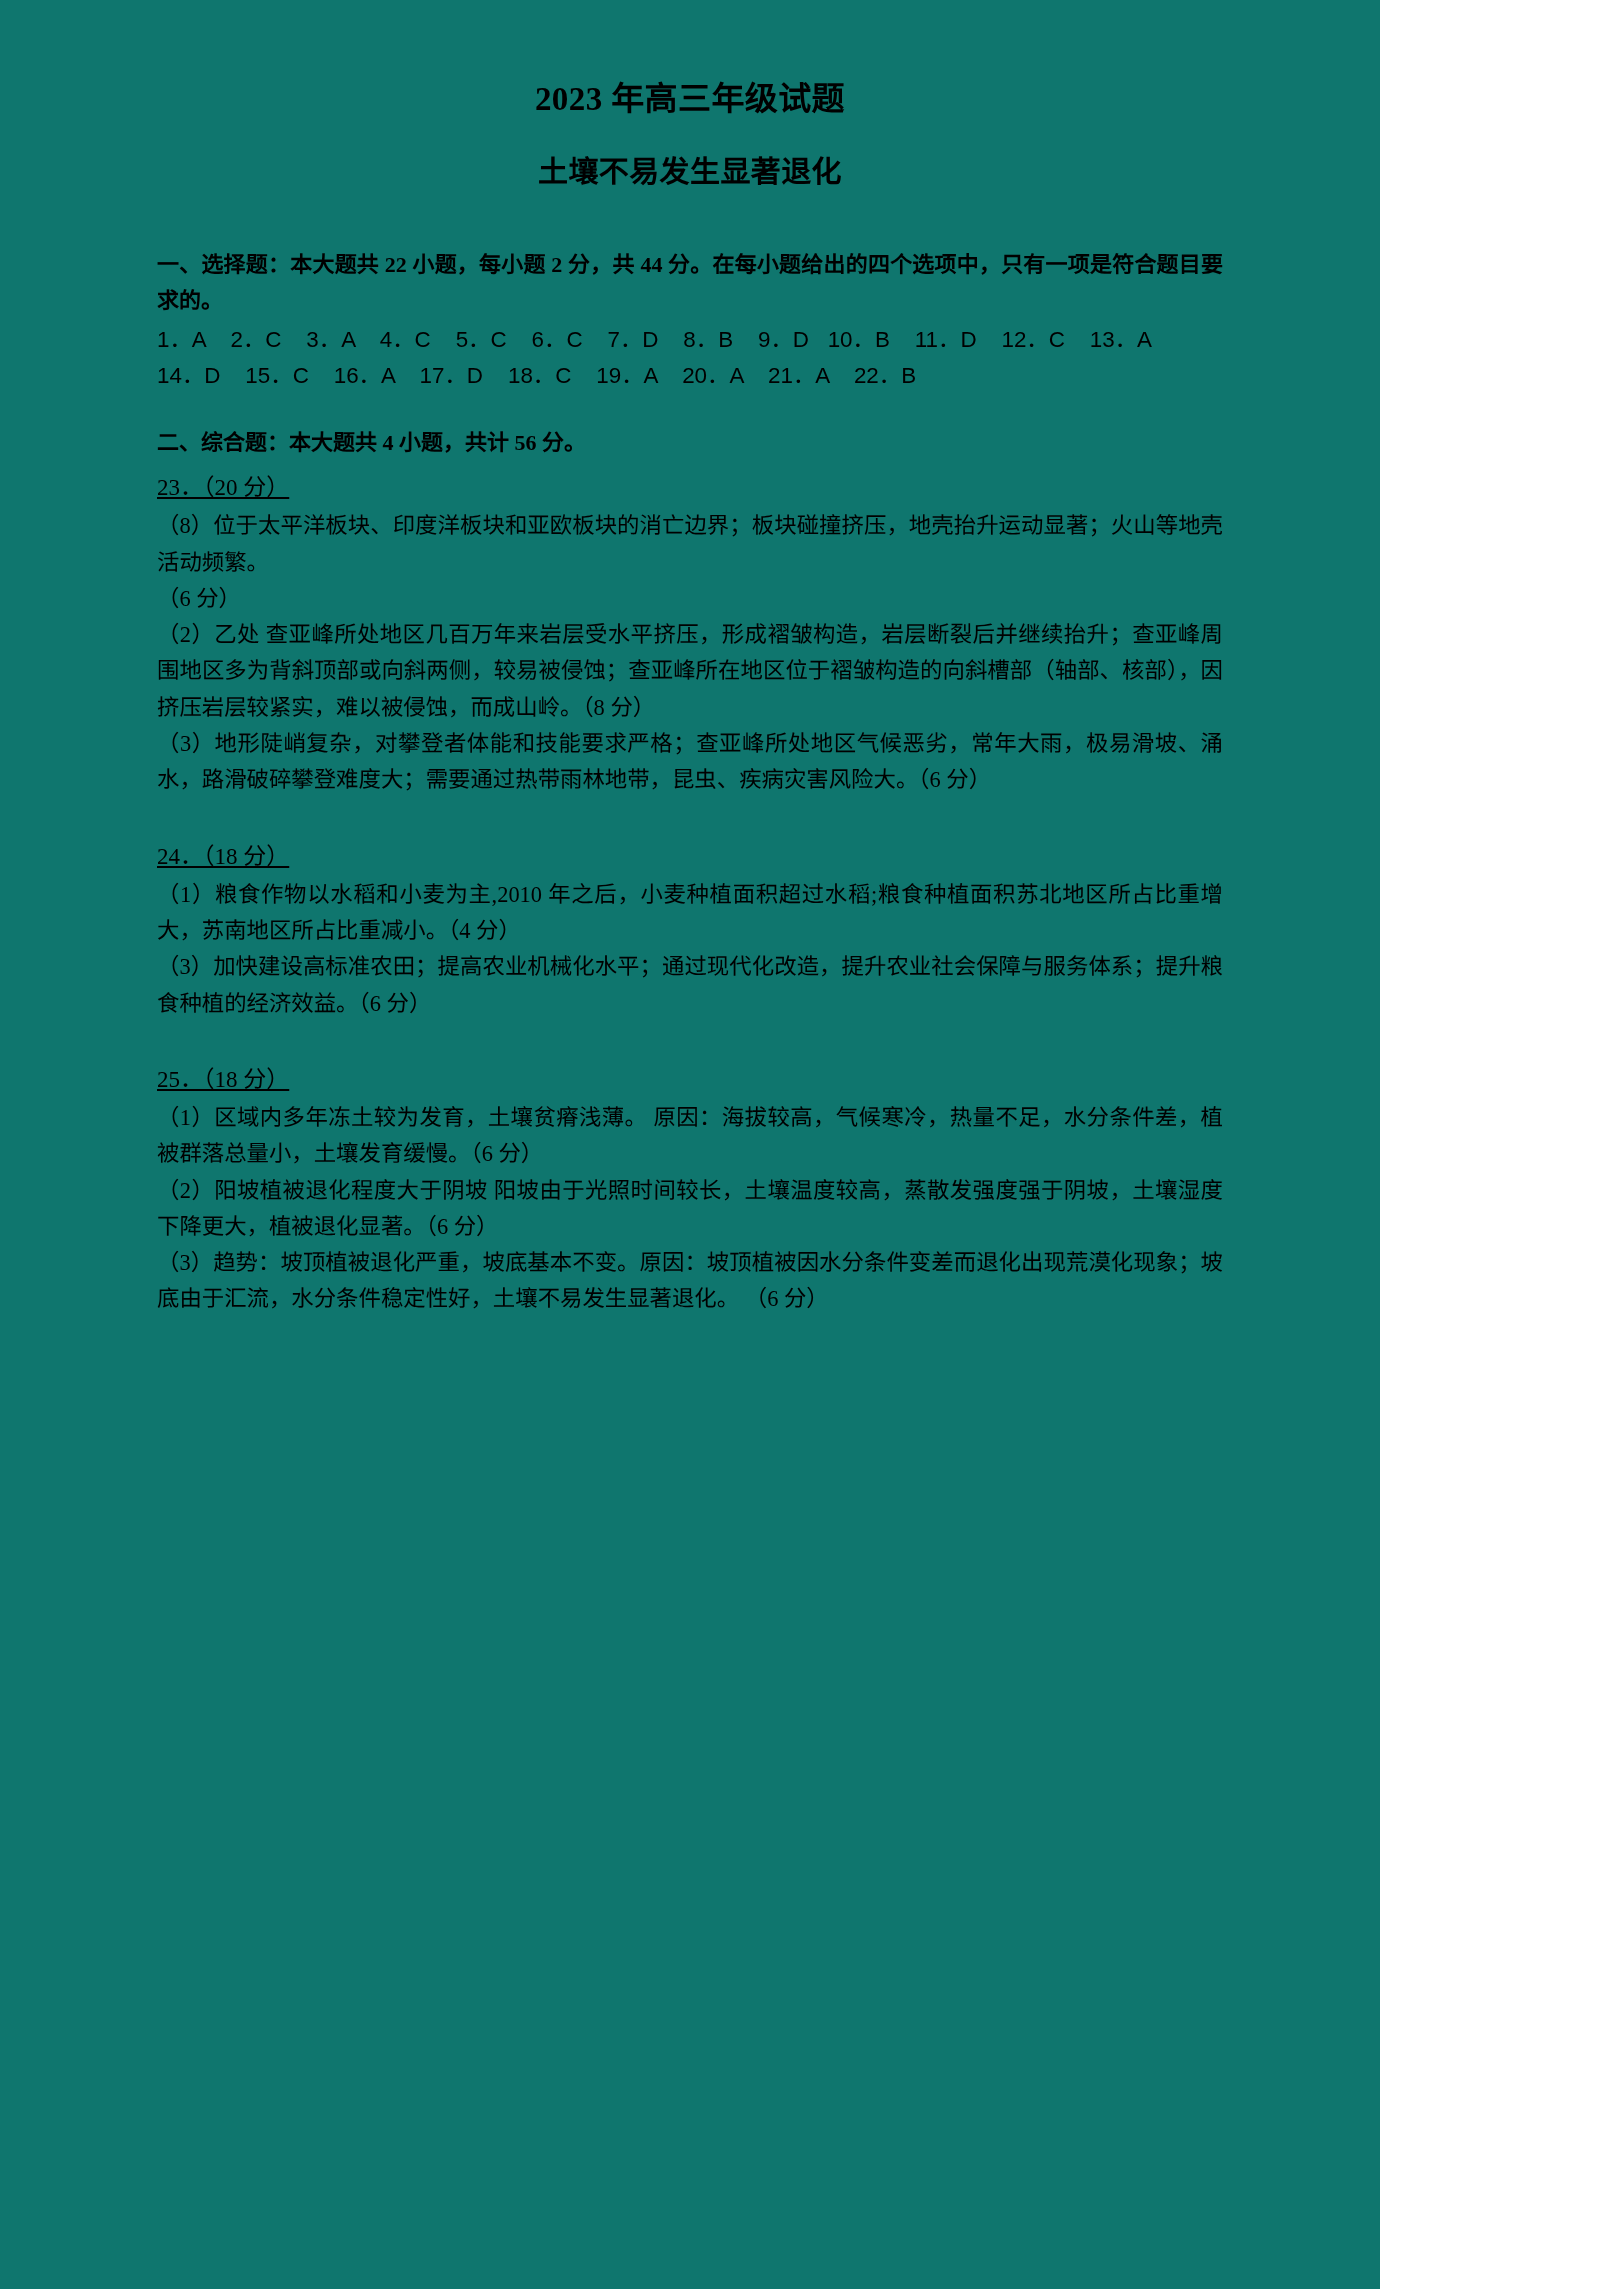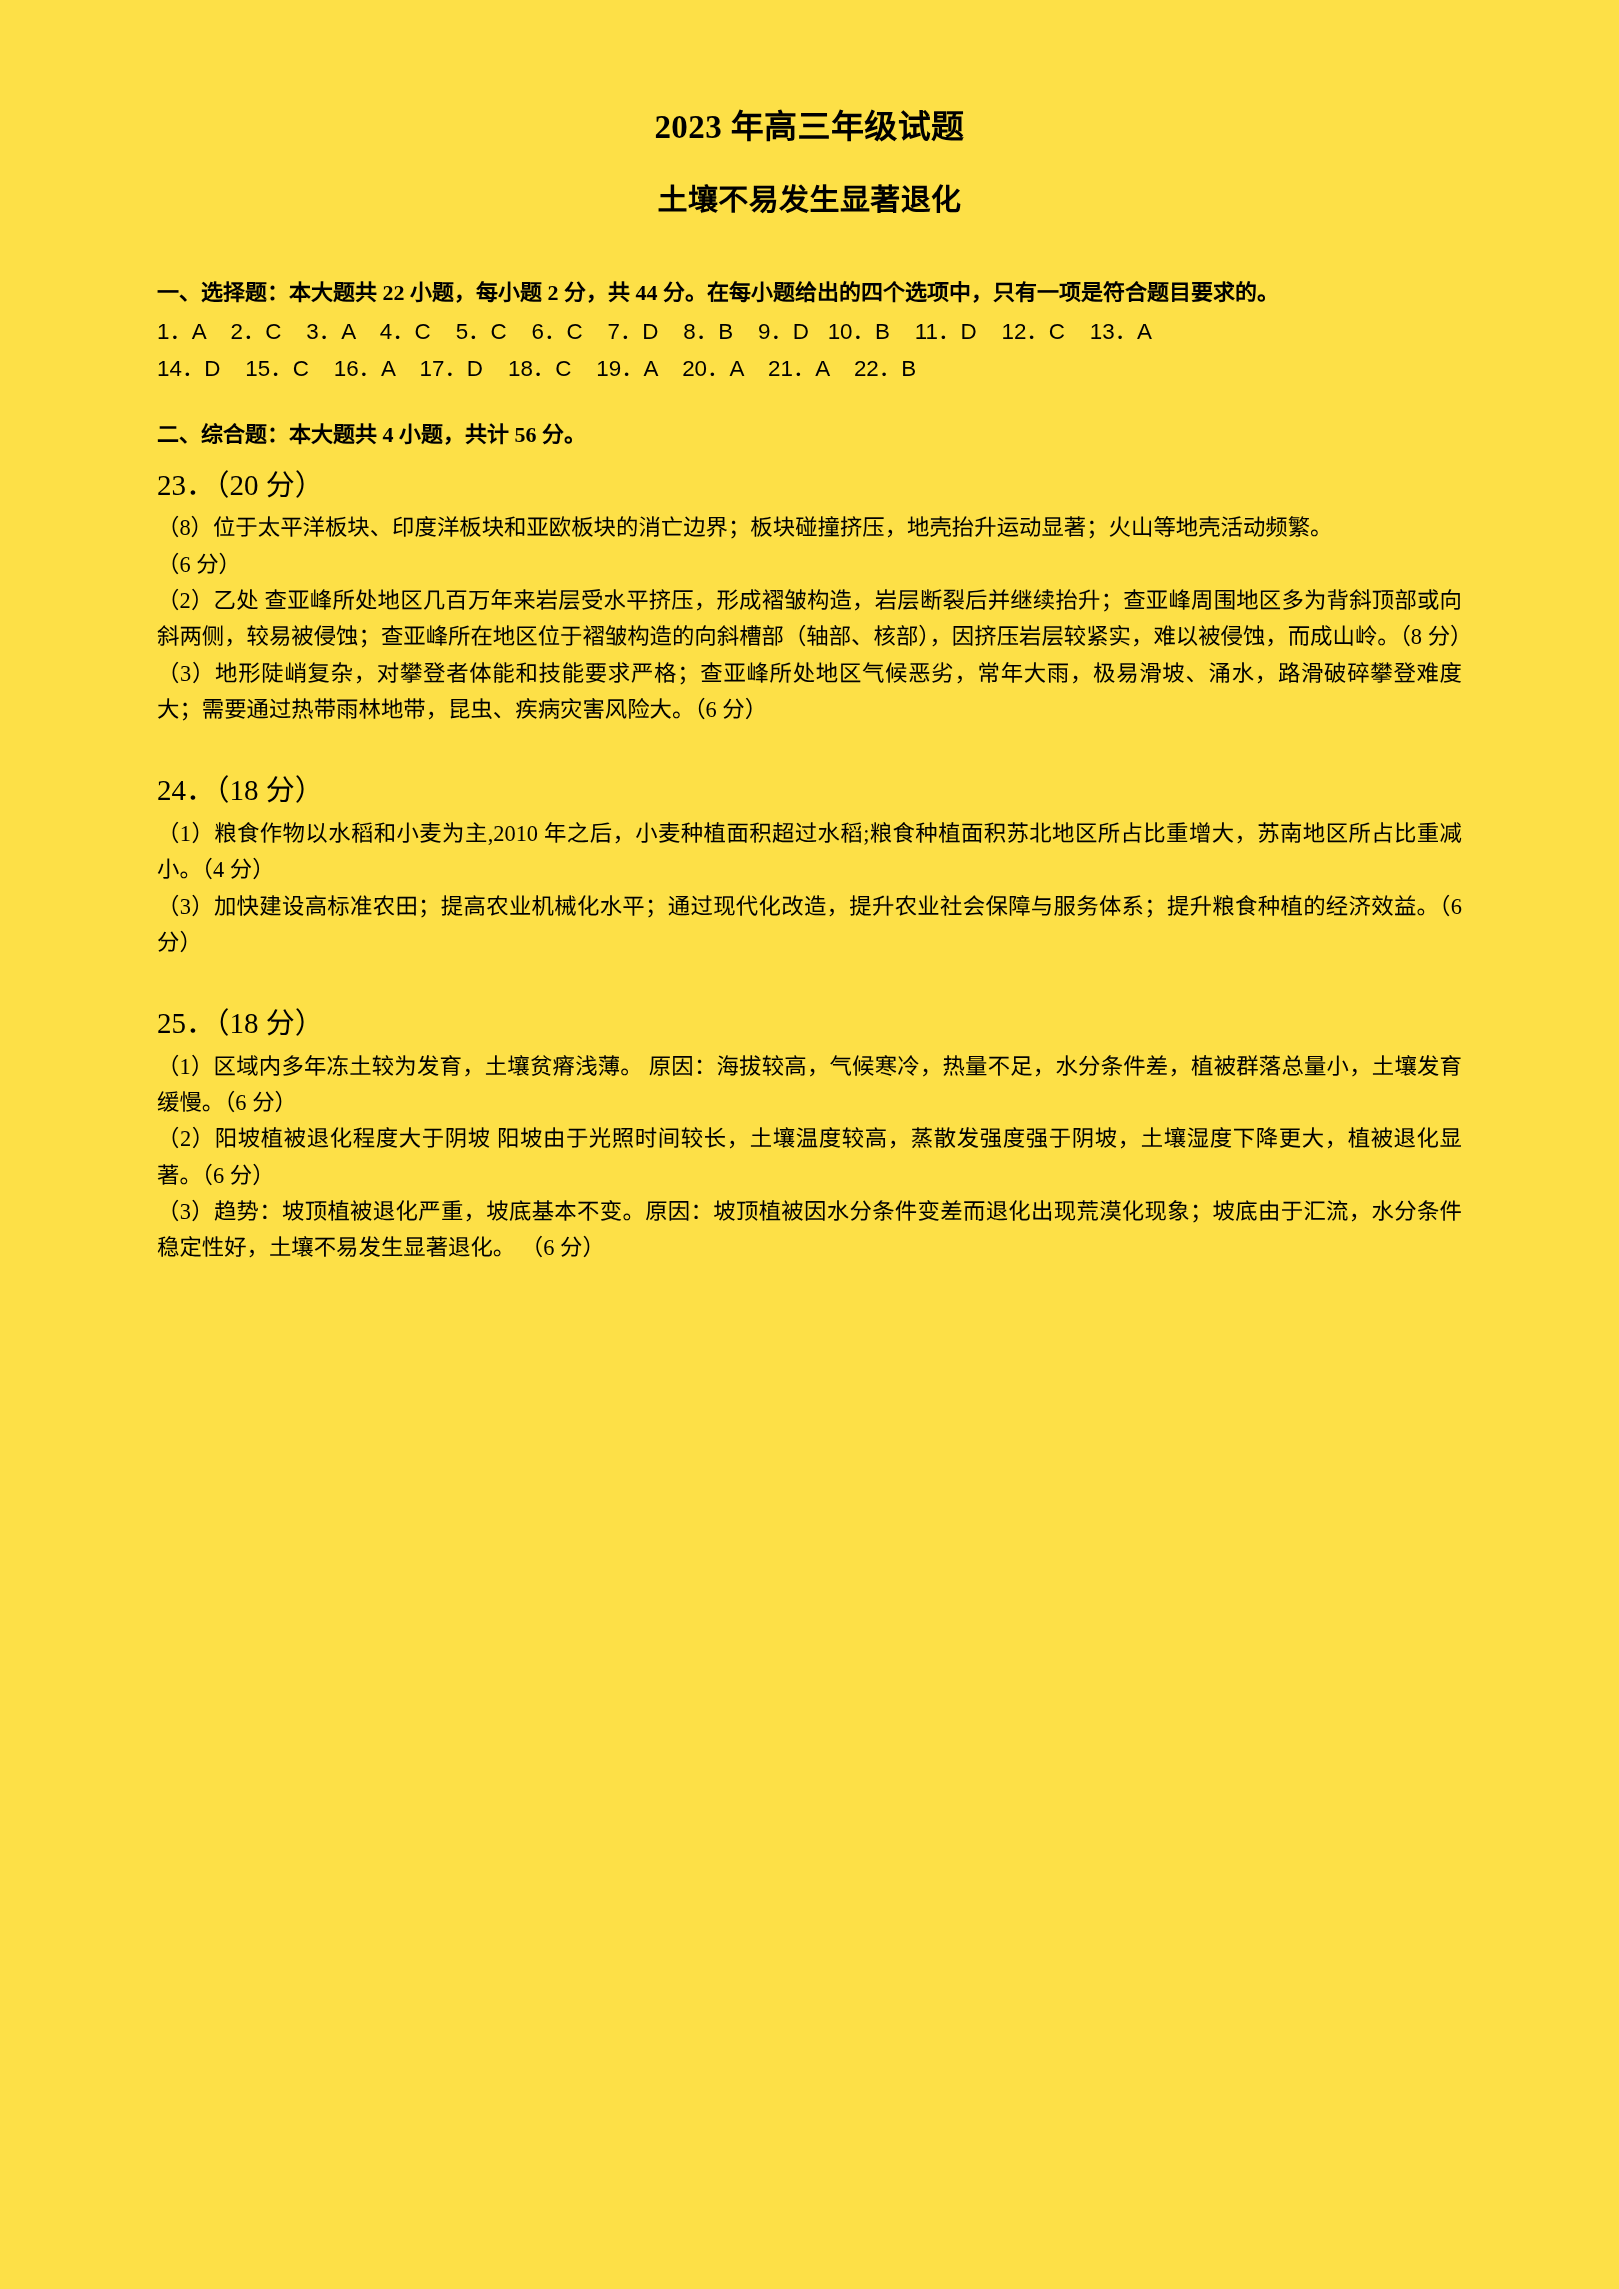--- a/index.html
+++ b/index.html
@@ -9,25 +9,25 @@
     background: #ffffff;
   }
   body {
     width: 1619px;
     min-height: 2289px;
     font-family: "Liberation Serif", "DejaVu Serif", serif;
     color: #000000;
     -webkit-font-smoothing: antialiased;
   }
   .page {
-    width: 1619px;
+    width: 1380px;
     min-height: 2289px;
     box-sizing: border-box;
-    padding: 104px 157px 107px 157px;
-    background: #fde047;
+    padding: 76px 157px 107px 157px;
+    background: #0f766e;
   }
   .title-main {
     text-align: center;
     font-size: 33px;
     font-weight: bold;
     letter-spacing: 0.4px;
     margin: 0 0 29px 0;
     line-height: 1.4;
   }
   .title-sub {
@@ -58,23 +58,24 @@
     white-space: pre;
     font-family: Liberation Sans, sans-serif;
   }
   .block-gap {
     height: 30px;
   }
   .small-gap {
     height: 5.4px;
   }
   .q-heading {
-    font-size: 29px;
+    font-size: 23px;
     line-height: 1.62;
     margin: 0 0 1.8px 0;
+    text-decoration: underline;
   }
   .spacer-big {
     height: 39px;
   }
 </style>
 </head>
 <body>
 
 <div class="page">
 

